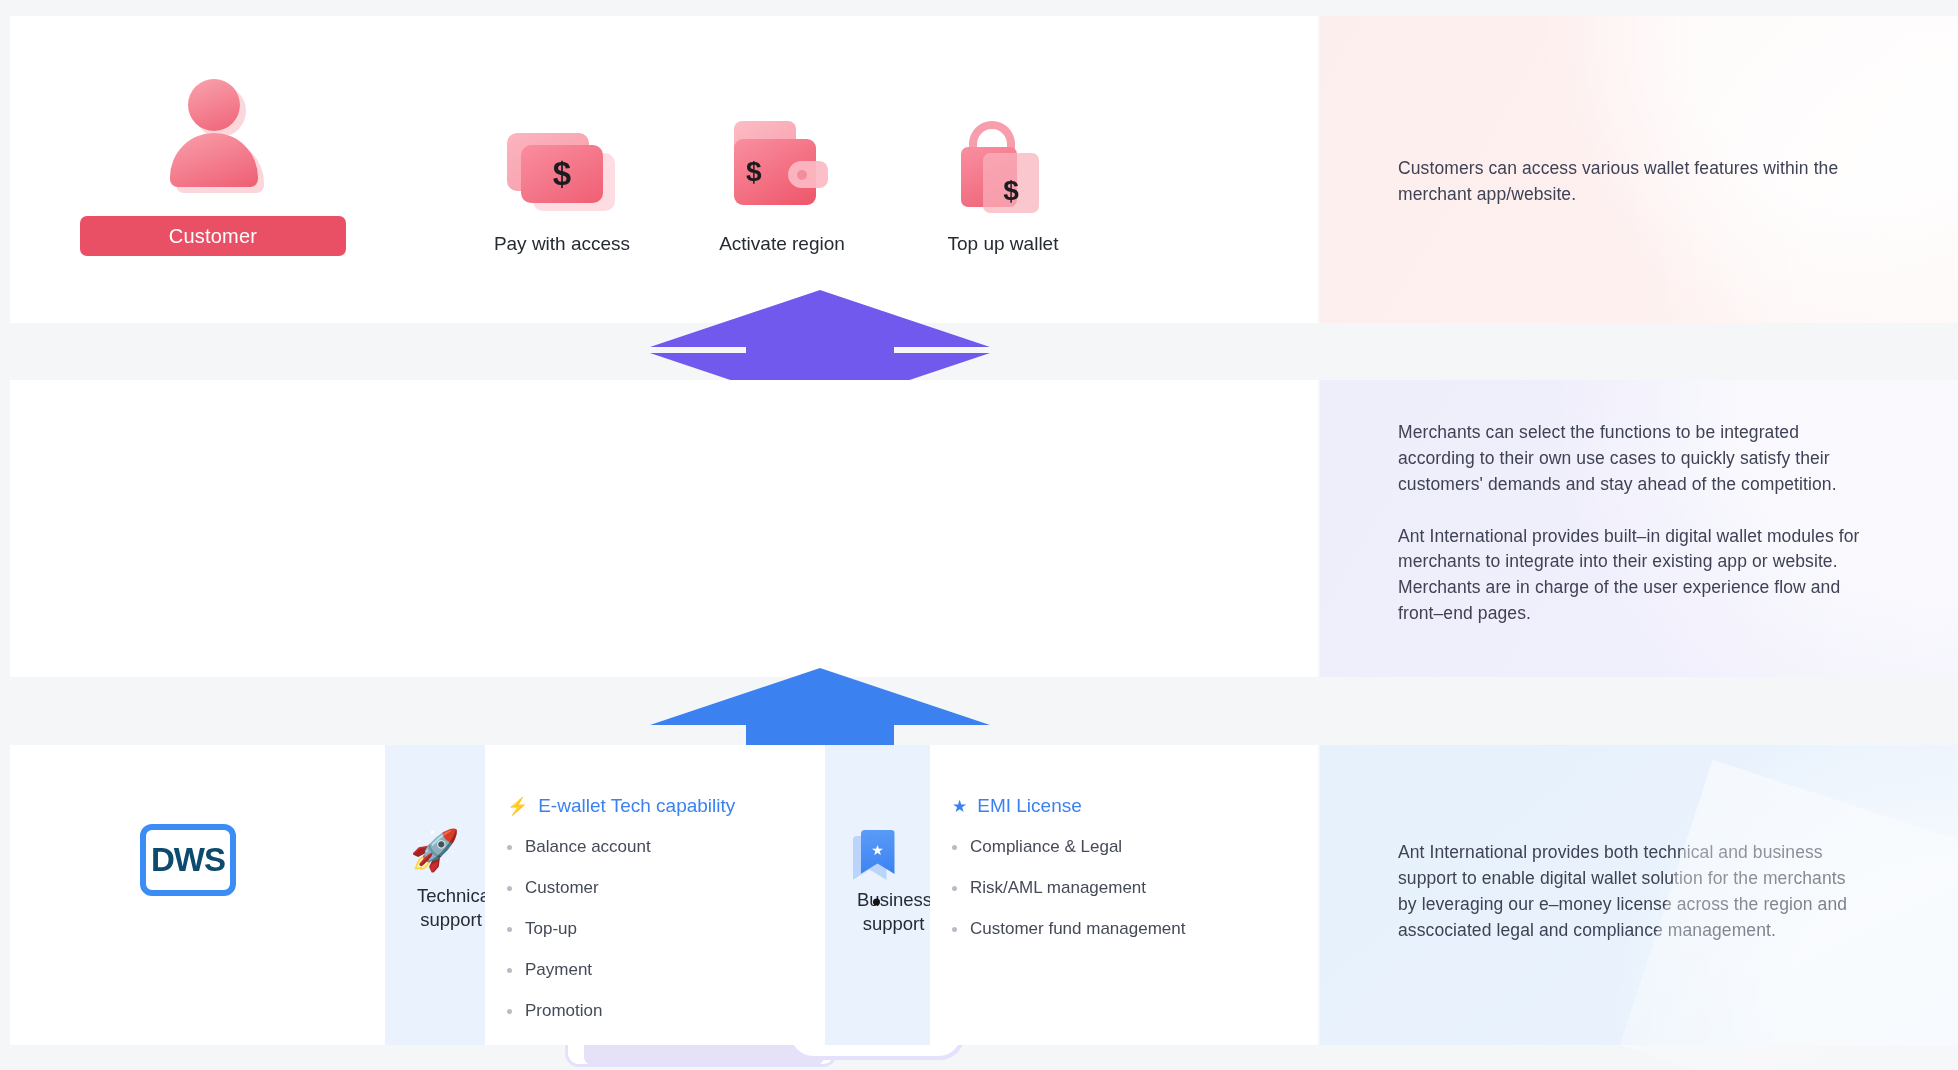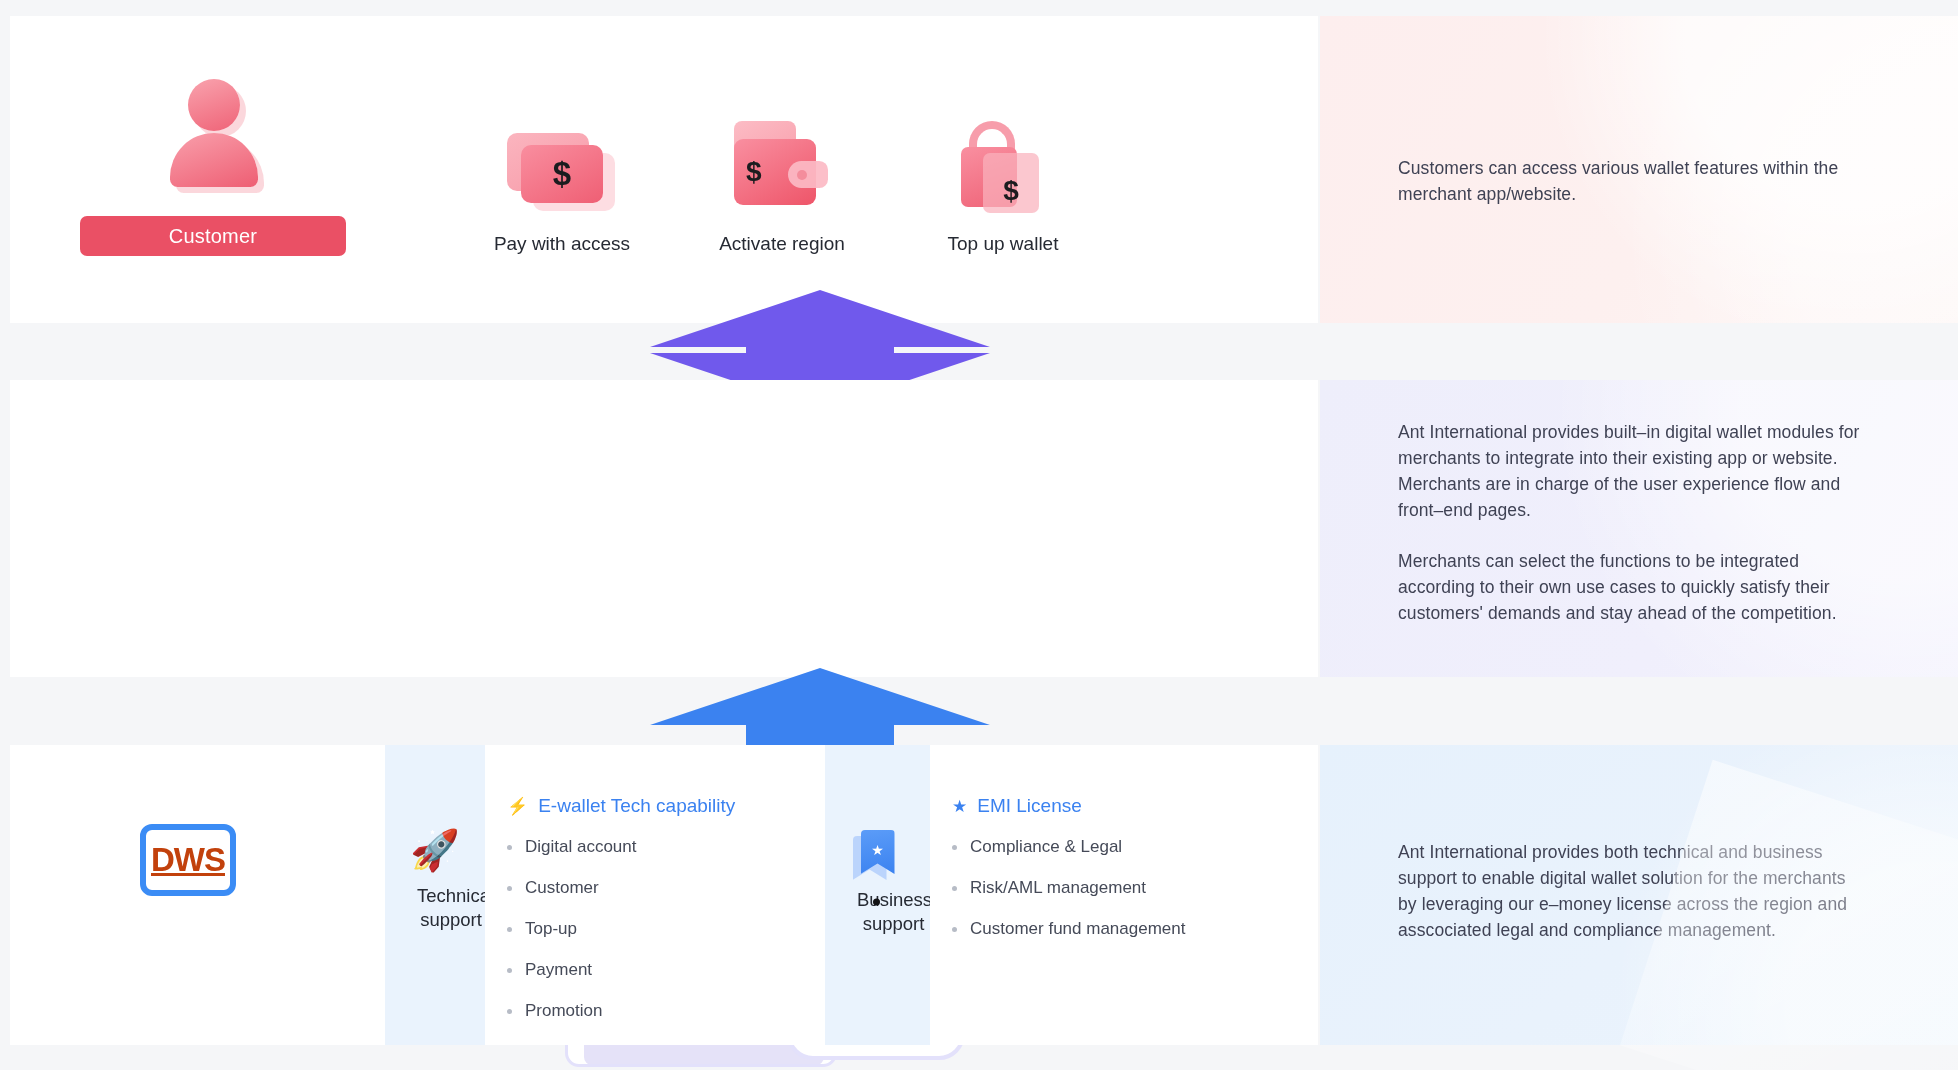--- a/index.html
+++ b/index.html
@@ -239,23 +239,22 @@
   .art-store .base {
     position:absolute; left: 8px; top: 42px; width: 80px; height: 56px; border-radius: 0 0 13px 13px;
     background: linear-gradient(170deg,#9d8cf8,#7458f0);
   }
   .dws-logo { position:relative; width: 96px; height: 72px; }
   .dws-logo .frame {
     position:absolute; inset:0; border: 6px solid #3b8cf5; border-radius: 12px;
   }
   .dws-logo .txt {
     position:absolute; inset:0; display:flex; align-items:center; justify-content:center;
-    font-size: 33px; font-weight: bold; color:#c2410c; letter-spacing:-1px;
+    font-size: 33px; font-weight: bold; color:#0c4a6e; letter-spacing:-1px;
     font-family:"Liberation Sans", sans-serif;
-    text-decoration:underline;
   }
   .rocket { font-size: 40px; line-height:1; }
   .bookmark { position:relative; width: 34px; height: 44px; margin: 0 auto; }
   .bookmark .bm {
     position:absolute; inset:0; background: linear-gradient(170deg,#5b9cf8,#3b82f0);
     clip-path: polygon(0 0, 100% 0, 100% 100%, 50% 76%, 0 100%);
     border-radius: 4px 4px 0 0;
   }
   .bookmark .bm-ghost{
     position:absolute; left:-8px; top:6px; width:34px;height:44px;
@@ -377,22 +376,22 @@
         <div class="callout-top">
           <span class="big-wallet"></span>
         </div>
         <div class="callout-bar">Built-in Digital Wallet</div>
       </div>
     </div>
   </div>
 
   <div class="panel" id="row2-right">
     <div class="rtext" id="r2-text">
+      <p>Merchants can select the functions to be integrated according to their own use cases to quickly satisfy their customers' demands and stay ahead of the competition.</p>
       <p>Ant International provides built–in digital wallet modules for merchants to integrate into their existing app or website. Merchants are in charge of the user experience flow and front–end pages.</p>
-      <p>Merchants can select the functions to be integrated according to their own use cases to quickly satisfy their customers' demands and stay ahead of the competition.</p>
     </div>
   </div>
 
   <div class="arrow-wrap" id="arrow-blue">
     <svg width="340" height="100" viewBox="0 0 340 100">
       <polygon points="170,0 340,57 244,57 244,100 96,100 96,57 0,57" fill="#3b82f0"></polygon>
     </svg>
   </div>
 
   <div class="panel" id="row3-a">
@@ -413,21 +412,21 @@
     </div>
   </div>
 
   <div class="panel" id="row3-c">
     <div class="cap">
       <div class="cap-title">
         <span class="zap">⚡</span>
         <span>E-wallet Tech capability</span>
       </div>
       <ul>
-        <li>Digital account</li>
+        <li>Balance account</li>
         <li>Customer</li>
         <li>Top-up</li>
         <li>Payment</li>
         <li>Promotion</li>
       </ul>
     </div>
   </div>
 
   <div class="panel" id="row3-d">
     <div class="support">

